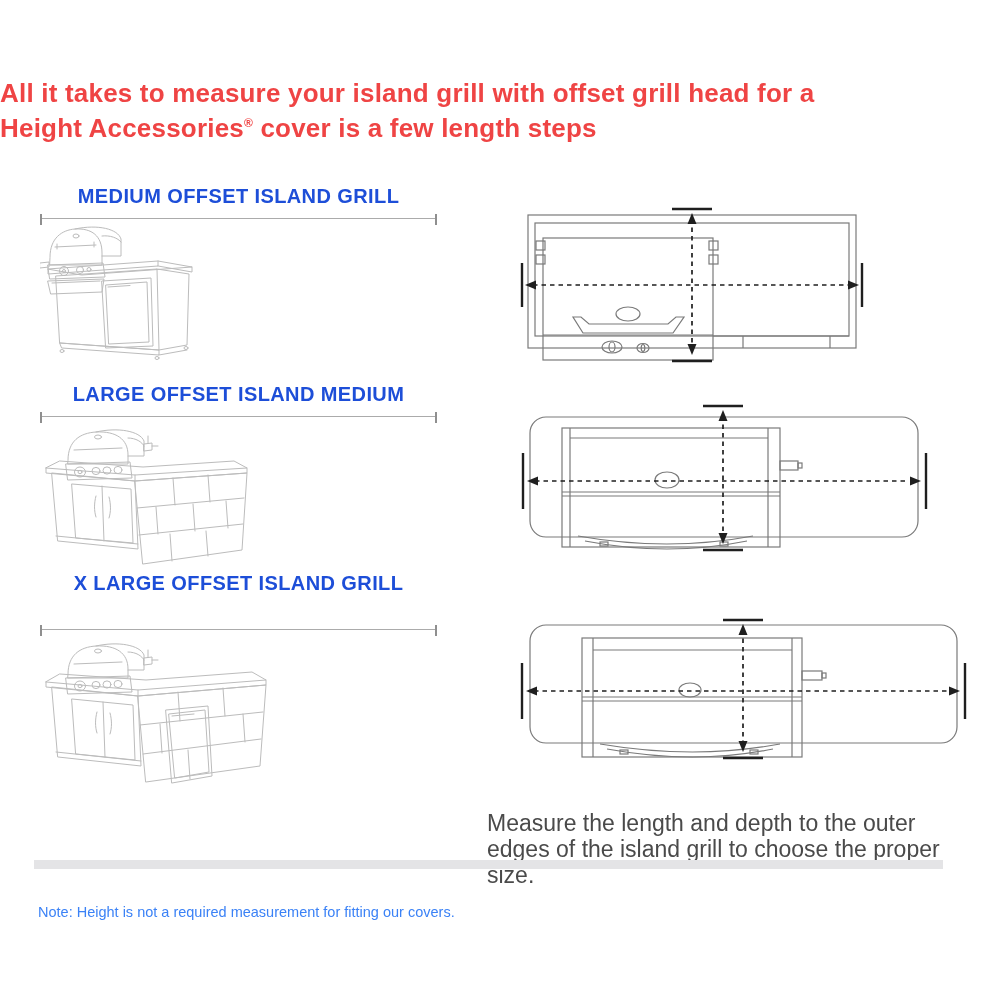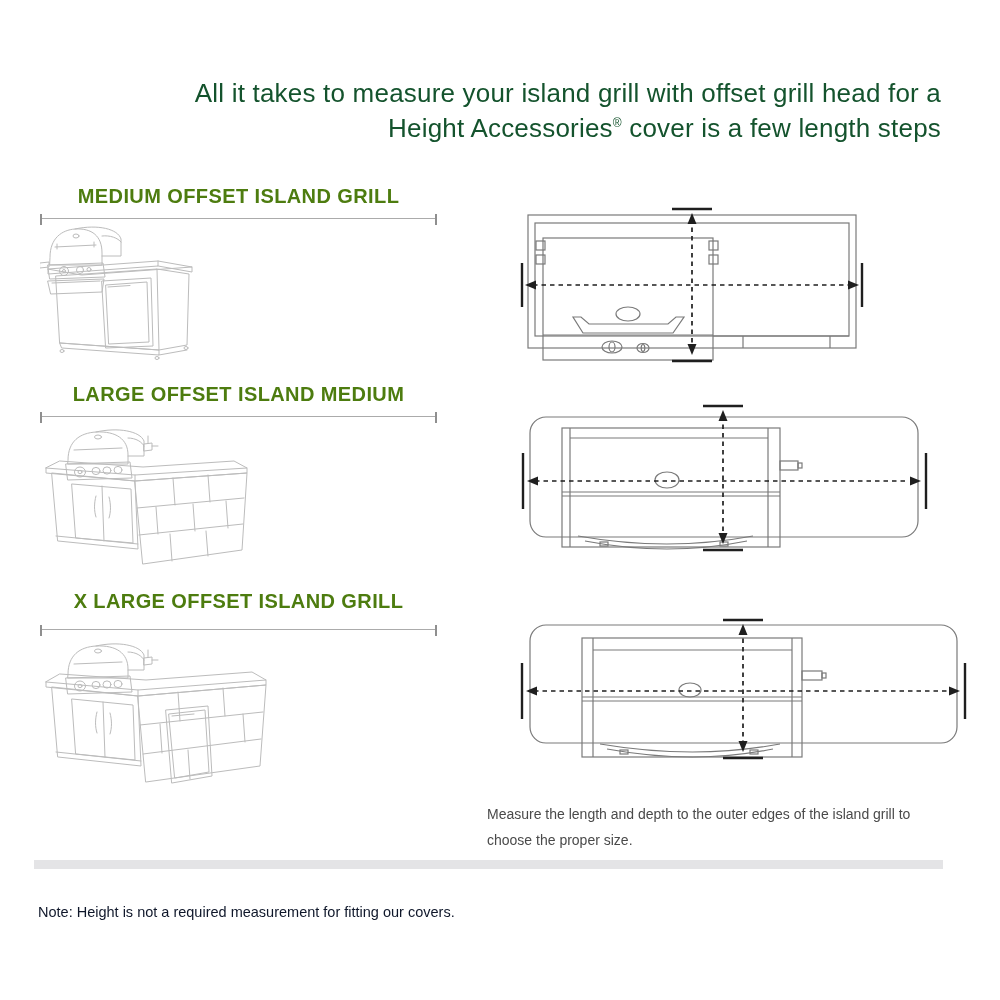--- a/index.html
+++ b/index.html
@@ -1,37 +1,37 @@
 <!DOCTYPE html>
 <html><head>
 <meta charset="utf-8">
 <style>
   html,body{margin:0;padding:0;background:#ffffff;}
   body{width:1000px;height:1000px;position:relative;overflow:hidden;
        font-family:"Liberation Sans","DejaVu Sans",sans-serif;}
   .abs{position:absolute;}
 
   
-  .header{left:0;top:78px;width:941px;text-align:right;
-          font-size:26px;line-height:30px;font-weight:400;color:#14532d;letter-spacing:.2px;}
+  .header{left:0;top:78px;width:941px;
+          font-size:26px;line-height:30px;font-weight:700;color:#ef4444;letter-spacing:.2px;}
   .header sup{font-size:12px;vertical-align:super;}
 
   
   .sec-title{left:40px;width:397px;text-align:center;
-             font-size:20px;font-weight:700;color:#4d7c0f;letter-spacing:.4px;}
+             font-size:20px;font-weight:700;color:#1d4ed8;letter-spacing:.4px;}
   .rule{left:40px;width:397px;height:0;border-top:1px solid #ababab;}
   .rule .tick{position:absolute;top:-5px;width:2px;height:11px;background:#8f8f8f;display:block;}
   .rule .tick.l{left:0;}
   .rule .tick.r{right:0;}
 
   
-  .instruction{left:487px;top:787px;width:468px;font-size:14px;line-height:26px;
+  .instruction{left:487px;top:787px;width:468px;font-size:23px;line-height:26px;
                color:#4a4a4a;font-weight:300;}
   .divider-bar{left:34px;top:860px;width:909px;height:9px;background:#e4e4e6;}
-  .note{left:38px;top:889px;font-size:14.5px;color:#0f172a;font-weight:300;}
+  .note{left:38px;top:889px;font-size:14.5px;color:#3b82f6;font-weight:300;}
 
   svg{display:block;}
   .illu{stroke:#bcbcbc;fill:none;stroke-width:1;stroke-linejoin:round;stroke-linecap:round;}
   .diag{stroke:#7a7a7a;fill:none;stroke-width:1.2;stroke-linejoin:miter;}
   .arrdash{stroke:#1f1f1f;fill:none;stroke-width:1.7;stroke-dasharray:4.5 4;}
   .arrfill{fill:#1f1f1f;stroke:none;}
   .tickline{stroke:#1f1f1f;stroke-width:2.4;fill:none;}
 </style>
 </head>
 <body>
@@ -208,21 +208,21 @@
   </g>
   <g>
     <line class="tickline" x1="198" y1="11" x2="238" y2="11"></line>
     <line class="tickline" x1="198" y1="155" x2="238" y2="155"></line>
     <line class="arrdash" x1="218" y1="21" x2="218" y2="142"></line>
     <path class="arrfill" d="M218,15 L213.5,26 L222.5,26 Z"></path>
     <path class="arrfill" d="M218,149 L213.5,138 L222.5,138 Z"></path>
   </g>
 </svg>
 
-<div class="abs sec-title" style="top:590px;">X LARGE OFFSET ISLAND GRILL</div>
+<div class="abs sec-title" style="top:572px;">X LARGE OFFSET ISLAND GRILL</div>
 <div class="abs rule" style="top:629px;">
   <span class="tick l"></span>
   <span class="tick r"></span>
 </div>
 
 <svg class="abs" style="left:38px;top:636px;" width="250" height="162" viewBox="0 0 250 162">
   <g class="illu">
 
     <path d="M8,46 L100,54 L228,44 L214,36 L108,44 L22,38 Z"></path>
     <path d="M8,46 L8,51 L100,60 L100,54"></path>

